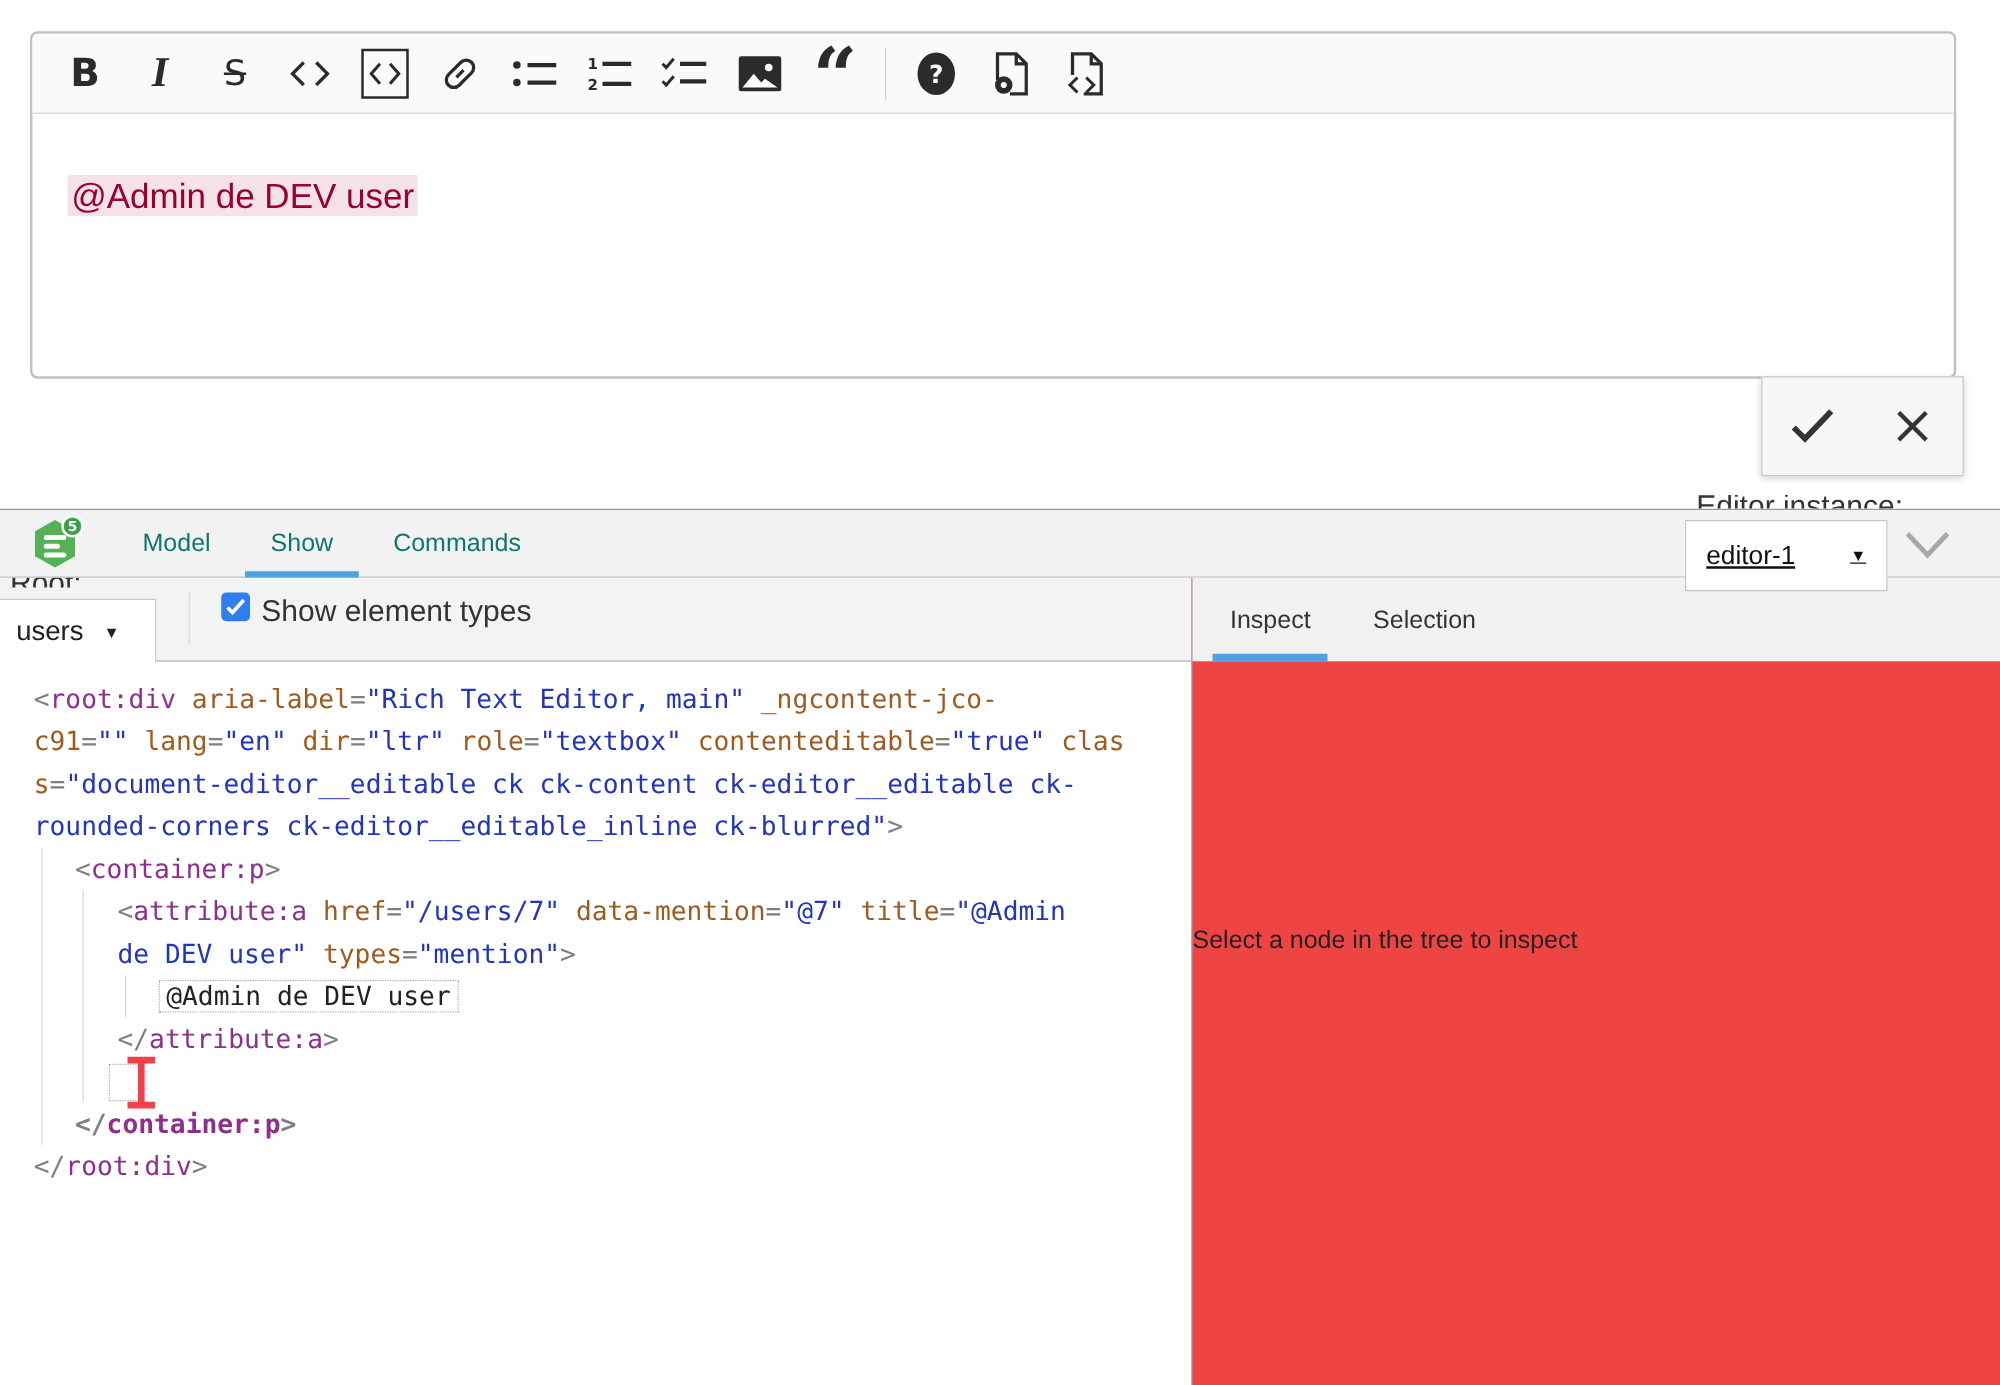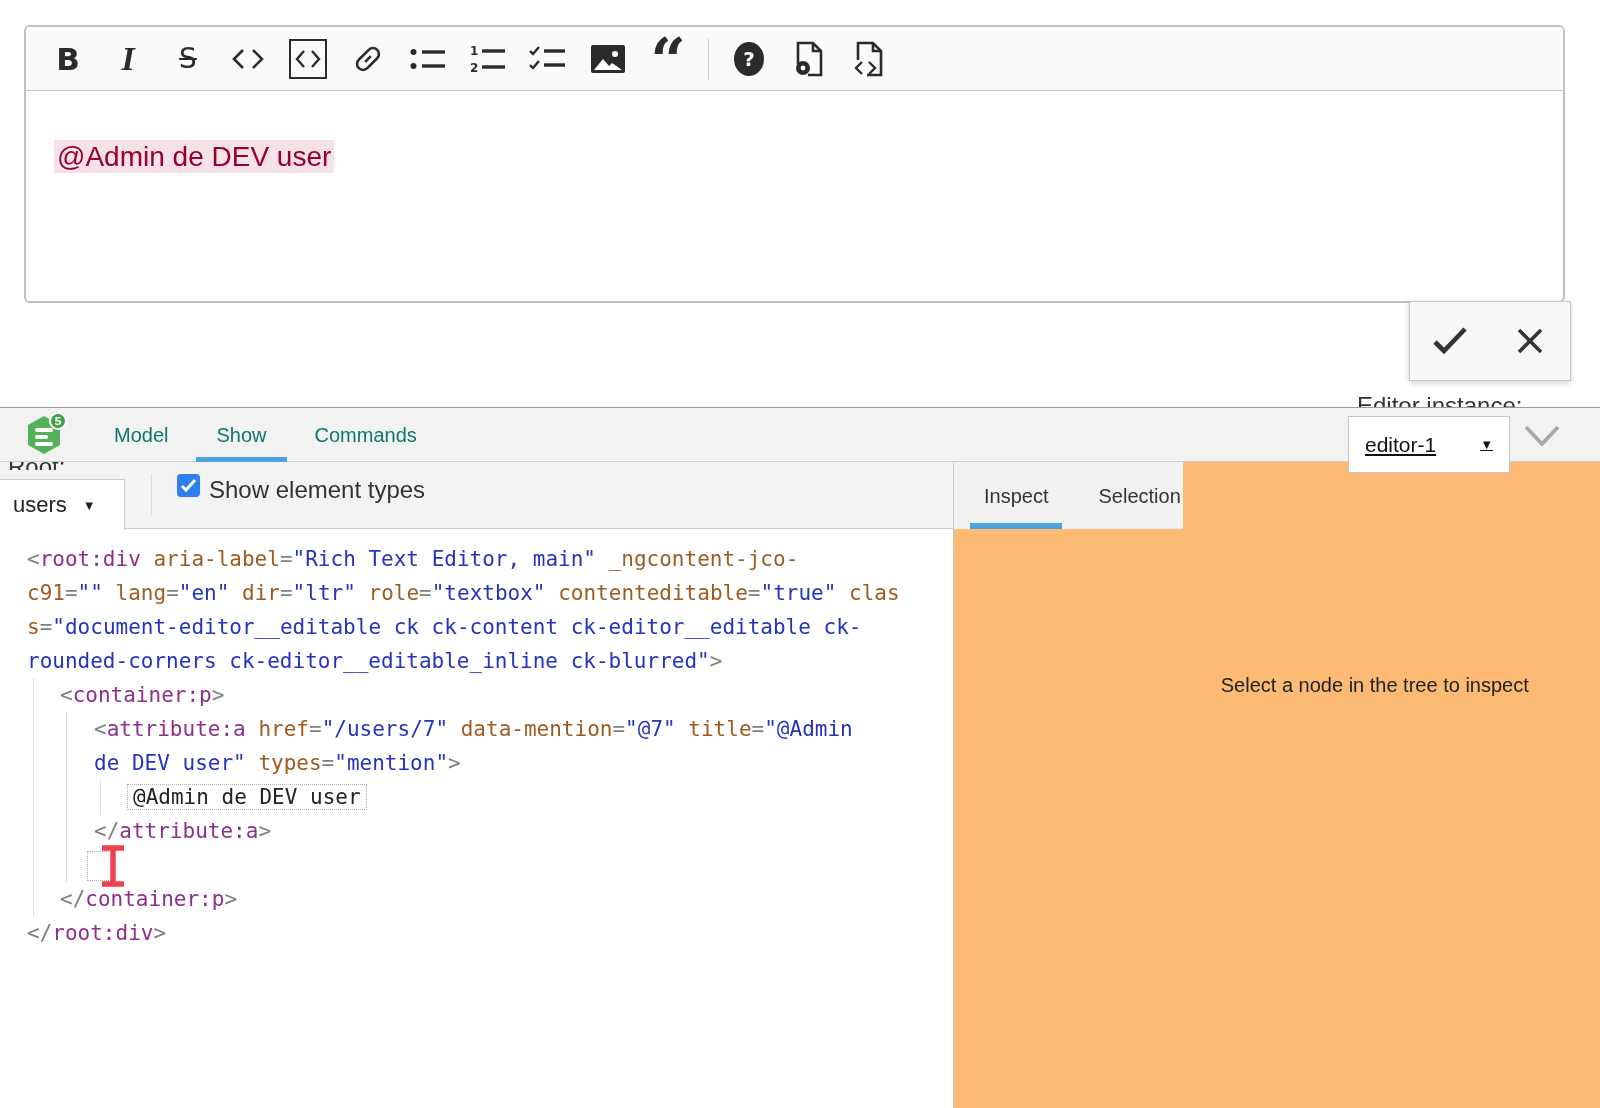--- a/index.html
+++ b/index.html
@@ -70,21 +70,21 @@
   .tk-p { color:#7f7f7f; } .tk-tag { color:#8d2f8d; } .tk-attr { color:#9e5b20; }
   .tk-val { color:#2434bd; } .tk-plain { color:#333; }
   .text-node { border:1px dotted #b0b0b0; padding:0 5px; color:#222; }
   .empty-node { display:inline-block; width:28px; height:30px; border:1px dotted #b0b0b0; vertical-align:middle; }
   .caret-line svg { position:absolute; top:-5px; }
   .guide { position:absolute; width:1px; background:#dcdcdc; }
   .g1 { left:33px; top:149px; height:238px; }
   .g2 { left:66px; top:183px; height:170px; }
   .g3 { left:100px; top:251px; height:34px; }
 
-  .right-pane { flex:1; background:#fdba74; display:flex; flex-direction:row;gap:38px; }
+  .right-pane { flex:1; background:#ef4444; display:flex; flex-direction:column; }
   .rtabs { height:67px; background:#f1f1f1; display:flex; align-items:stretch; padding-left:28px; gap:46px; flex:none; }
   .rtab { position:relative; font-size:20px; color:#333; line-height:64px; background:none; border:none;
           cursor:pointer; font-family:inherit; padding:0 2px; }
   .rtab.active::after { content:""; position:absolute; left:-12px; right:-12px; bottom:0; height:6px; background:#4ba3e0; }
   .rp-message { margin-top:212px; font-size:20px; color:#222; }
 </style>
 </head>
 <body>
 
 <div class="screen">
@@ -252,21 +252,21 @@
             <div class="code-line" style="padding-left: 0px;"><span class="tk-attr">s</span><span class="tk-p">=</span><span class="tk-val">"document-editor__editable ck ck-content ck-editor__editable ck-</span></div>
             <div class="code-line" style="padding-left: 0px;"><span class="tk-val">rounded-corners ck-editor__editable_inline ck-blurred"</span><span class="tk-p">&gt;</span></div>
             <div class="code-line" style="padding-left: 33px;"><span class="tk-p">&lt;</span><span class="tk-tag">container:p</span><span class="tk-p">&gt;</span></div>
             <div class="code-line" style="padding-left: 67px;"><span class="tk-p">&lt;</span><span class="tk-tag">attribute:a</span><span class="tk-plain"> </span><span class="tk-attr">href</span><span class="tk-p">=</span><span class="tk-val">"/users/7"</span><span class="tk-plain"> </span><span class="tk-attr">data-mention</span><span class="tk-p">=</span><span class="tk-val">"@7"</span><span class="tk-plain"> </span><span class="tk-attr">title</span><span class="tk-p">=</span><span class="tk-val">"@Admin</span></div>
             <div class="code-line" style="padding-left: 67px;"><span class="tk-val">de DEV user"</span><span class="tk-plain"> </span><span class="tk-attr">types</span><span class="tk-p">=</span><span class="tk-val">"mention"</span><span class="tk-p">&gt;</span></div>
             <div class="code-line" style="padding-left: 100px;"><span class="text-node">@Admin de DEV user</span></div>
             <div class="code-line" style="padding-left: 67px;"><span class="tk-p">&lt;/</span><span class="tk-tag">attribute:a</span><span class="tk-p">&gt;</span></div>
             <div class="code-line caret-line" style="padding-left: 60px;"><span class="empty-node"></span><svg width="32" height="46" viewBox="0 0 32 46" style="left: 70px;">
                 <path d="M5 5 H27 M16 5 V41 M5 41 H27" fill="none" stroke="#ef414b" stroke-width="5.4"></path>
               </svg></div>
-            <div class="code-line" style="padding-left: 33px;"><span class="tk-p">&lt;/</span><span class="tk-tag">container:p</span><span class="tk-p">&gt;</span></div>
+            <div class="code-line" style="padding-left: 33px; font-weight: bold;"><span class="tk-p">&lt;/</span><span class="tk-tag">container:p</span><span class="tk-p">&gt;</span></div>
             <div class="code-line" style="padding-left: 0px;"><span class="tk-p">&lt;/</span><span class="tk-tag">root:div</span><span class="tk-p">&gt;</span></div>
           </div>
       </div>
 
       <div class="right-pane">
         <div class="rtabs">
           <button class="rtab active">Inspect</button>
           <button class="rtab">Selection</button>
         </div>
         <div class="rp-message">Select a node in the tree to inspect</div>

